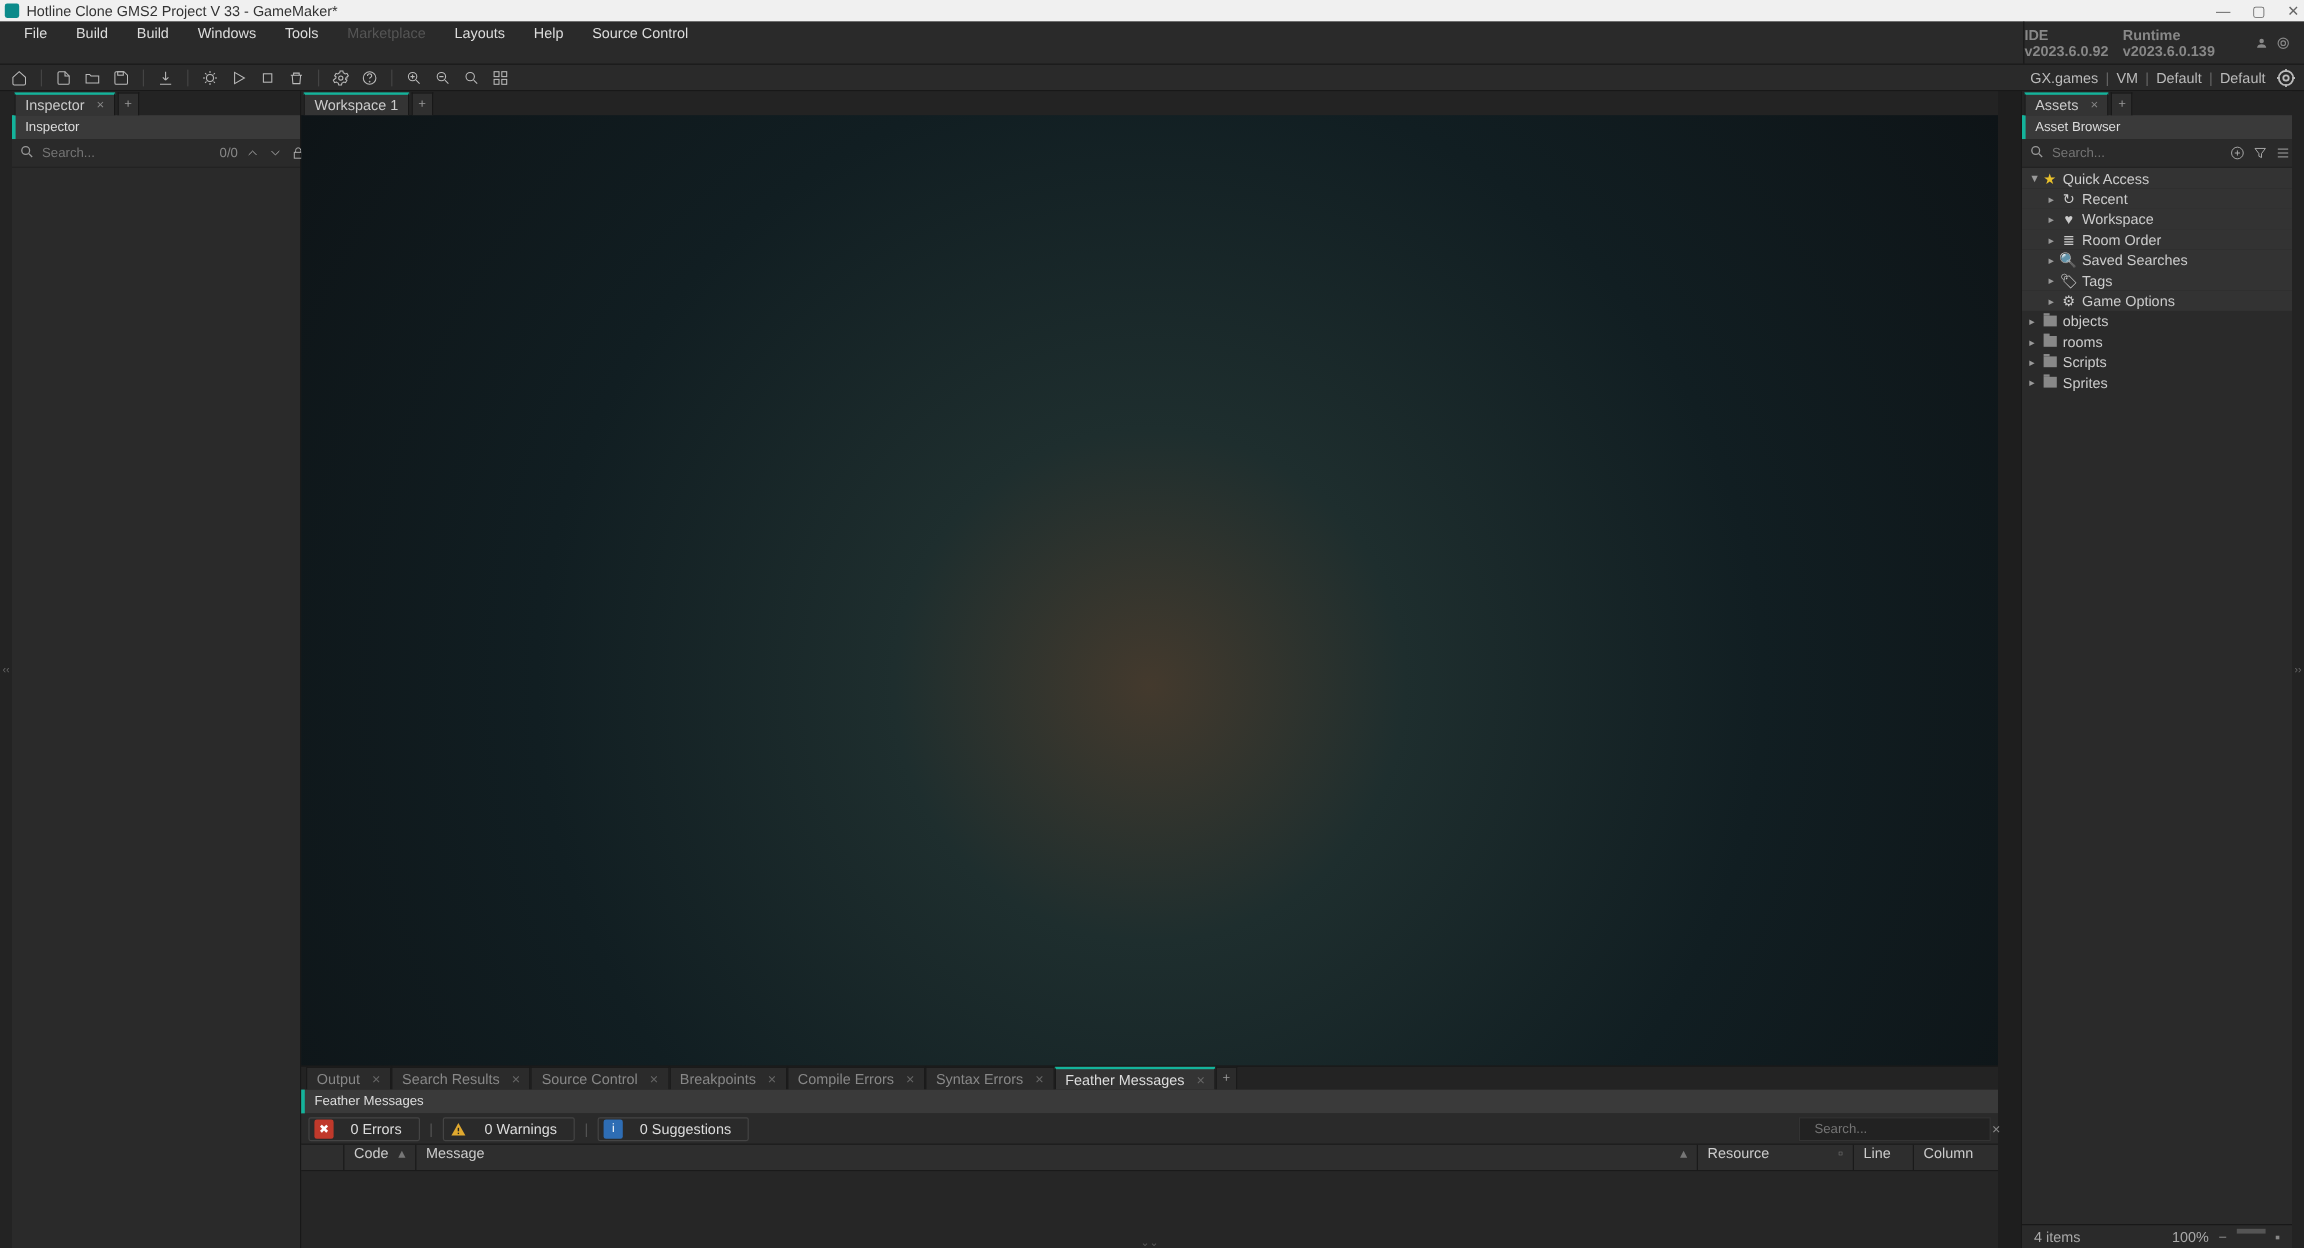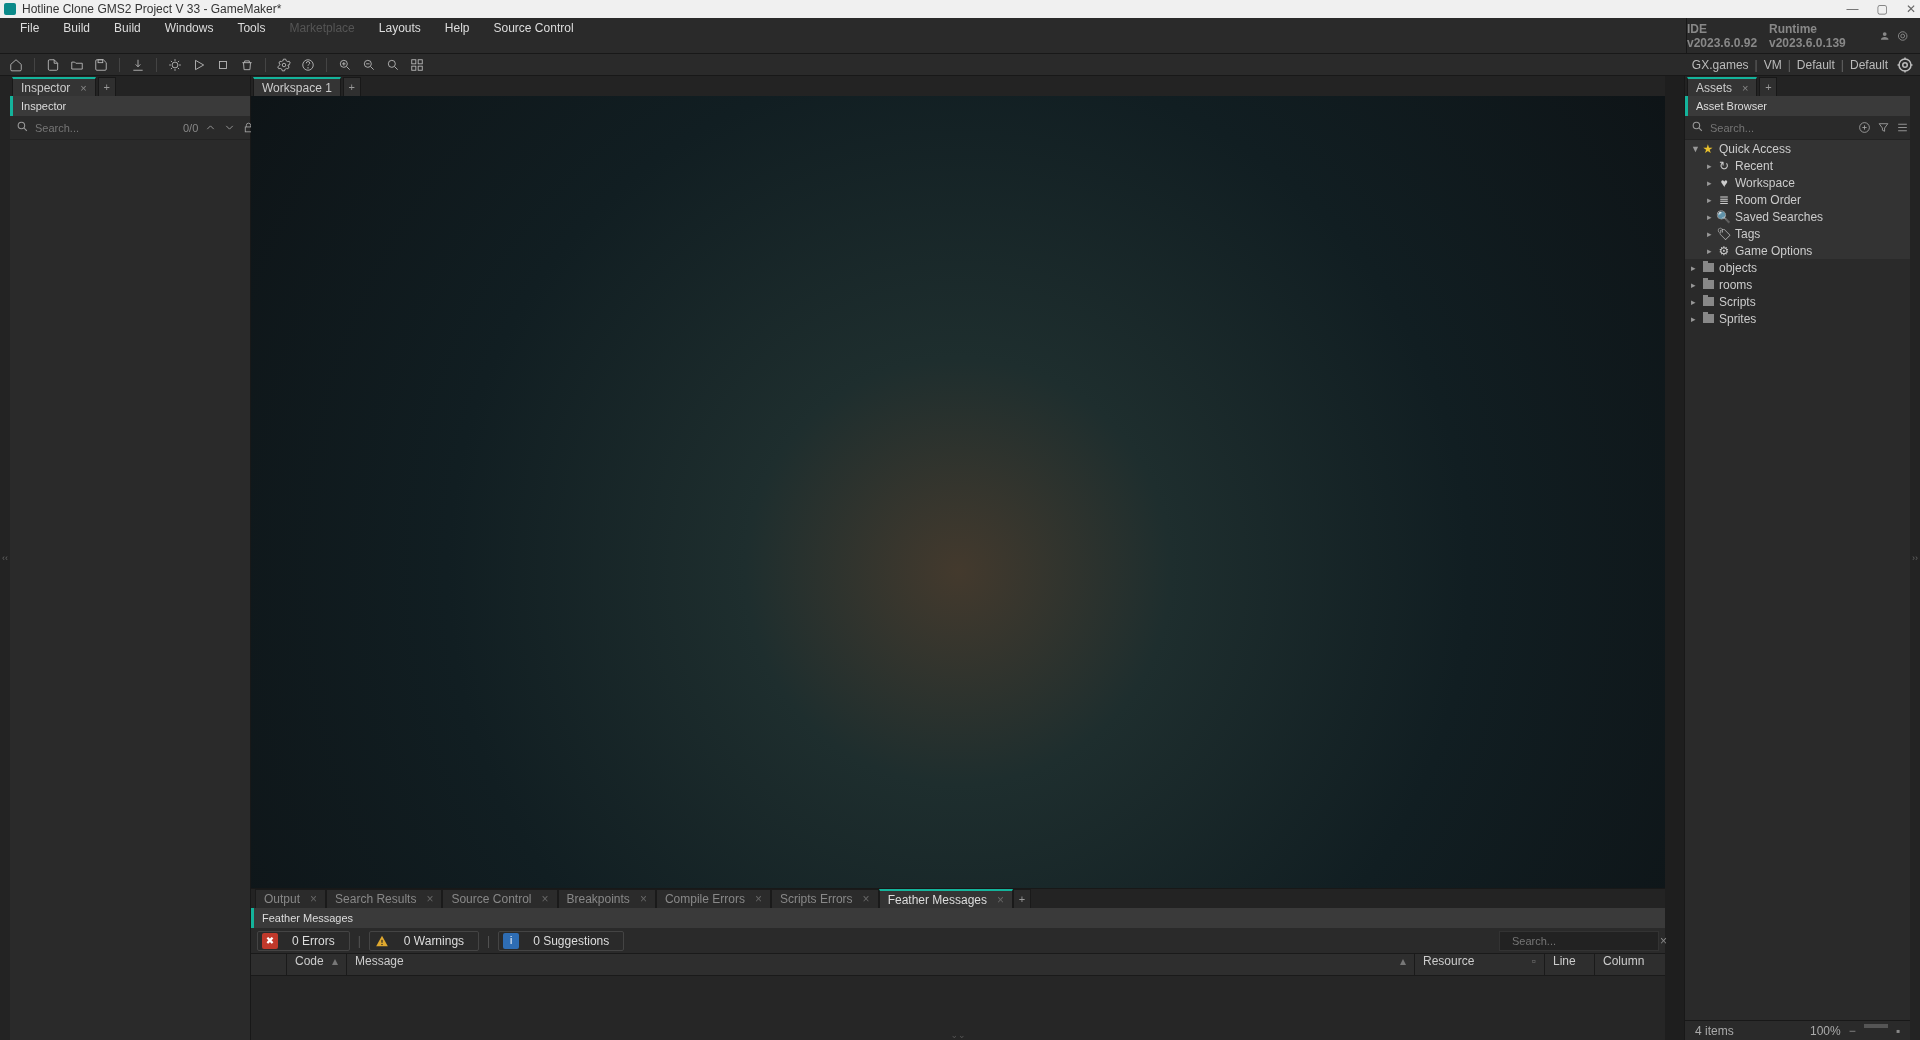--- a/index.html
+++ b/index.html
@@ -285,21 +285,21 @@
           </div>
         <div class="btab">
             <span>Breakpoints</span>
             <span class="x">×</span>
           </div>
         <div class="btab">
             <span>Compile Errors</span>
             <span class="x">×</span>
           </div>
         <div class="btab">
-            <span>Scripts Errors</span>
+            <span>Syntax Errors</span>
             <span class="x">×</span>
           </div>
         <div class="btab active">
             <span>Feather Messages</span>
             <span class="x">×</span>
           </div>
         <div class="btab add">+</div>
       </div>
       <div class="feather-head">Feather Messages</div>
       <div class="feather-bar">

